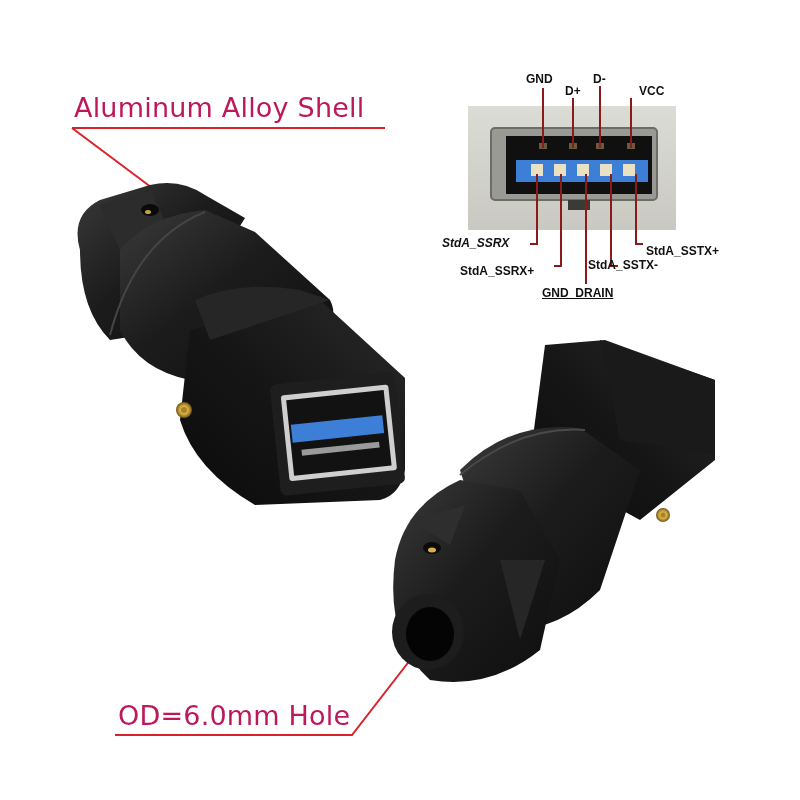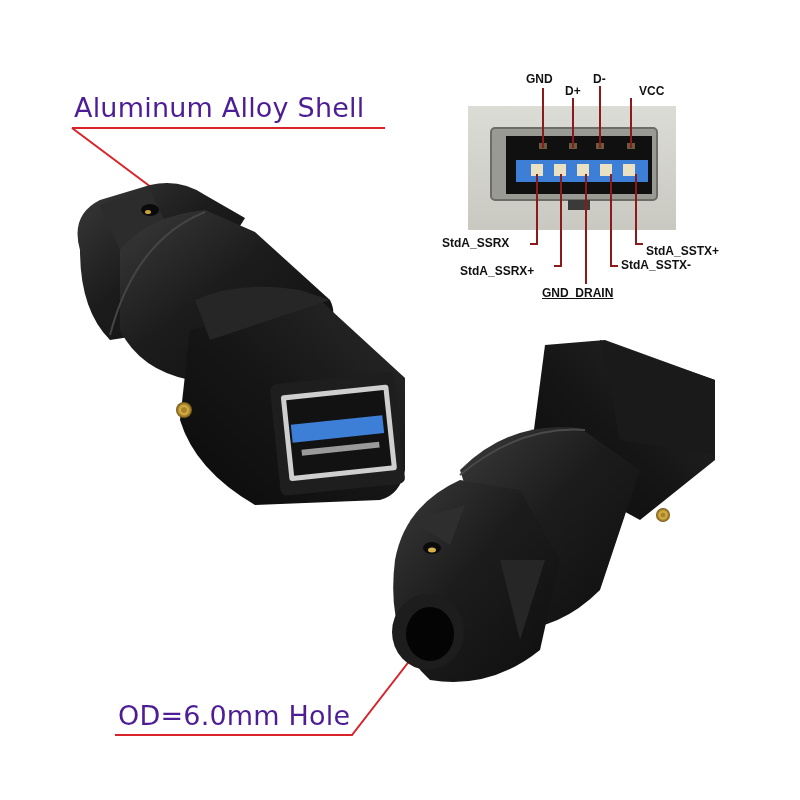--- a/index.html
+++ b/index.html
@@ -1,18 +1,18 @@
 <!DOCTYPE html>
 <html><head>
 <meta charset="utf-8">
 <style>
   html, body { margin:0; padding:0; background:#ffffff; }
   #stage { position:relative; width:800px; height:800px; overflow:hidden; background:#ffffff; font-family:"DejaVu Sans", sans-serif; }
   .label { position:absolute; white-space:nowrap; }
-  .callout-big { font-size:27px; color:#4c1d95; letter-spacing:0.2px; }
+  .callout-big { font-size:27px; color:#be185d; letter-spacing:0.2px; }
   .callout-blue { font-size:26px; color:#1a28b8; }
   .pin-lbl { position:absolute; font-family:"Liberation Sans", sans-serif; font-weight:bold; font-size:12px; color:#111; white-space:nowrap; }
   svg { position:absolute; left:0; top:0; }
 </style>
 </head>
 <body>
 
 <div id="stage">
 
   <svg width="800" height="800" viewBox="0 0 800 800">
@@ -126,18 +126,18 @@
   </svg>
 
   <div class="label callout-big" style="left:74px; top:92px;">Aluminum Alloy Shell</div>
   <div class="label callout-big" style="left:118px; top:700px;">OD=6.0mm Hole</div>
 
   <div class="pin-lbl" style="left:526px; top:72px;">GND</div>
   <div class="pin-lbl" style="left:565px; top:84px;">D+</div>
   <div class="pin-lbl" style="left:593px; top:72px;">D-</div>
   <div class="pin-lbl" style="left:639px; top:84px;">VCC</div>
 
-  <div class="pin-lbl" style="left:442px; top:236px;">StdA_SSRX</div>
+  <div class="pin-lbl" style="left:442px; top:236px;font-style:italic;">StdA_SSRX</div>
   <div class="pin-lbl" style="left:460px; top:264px;">StdA_SSRX+</div>
   <div class="pin-lbl" style="left:542px; top:286px;text-decoration:underline;">GND_DRAIN</div>
-  <div class="pin-lbl" style="left:621px; top:258px;">StdA_SSTX-</div>
+  <div class="pin-lbl" style="left:588px; top:258px;">StdA_SSTX-</div>
   <div class="pin-lbl" style="left:646px; top:244px;">StdA_SSTX+</div>
 </div>
 
 </body></html>

